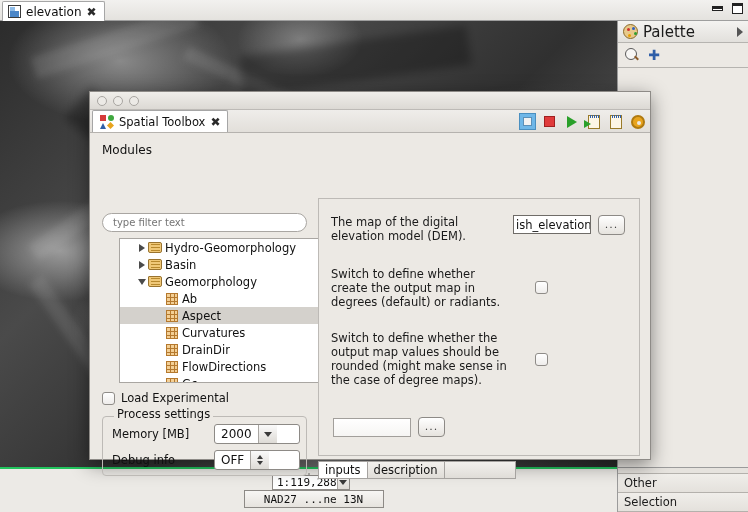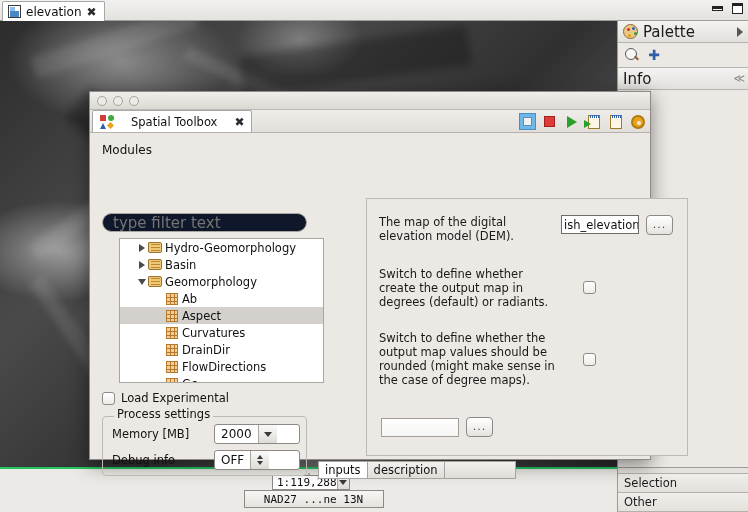--- a/index.html
+++ b/index.html
@@ -165,21 +165,21 @@
   }
   .mac-dot { width: 10px; height: 10px; border-radius: 50%; background: #eceae6; border: 1px solid #a8a5a1; }
   .stb-tabrow {
     height: 23px; display: flex; align-items: flex-end;
     background: linear-gradient(to bottom, #efedea, #e2dfda);
     border-bottom: 1px solid #b5b2ae;
     position: relative;
   }
   .stb-tab {
     height: 22px; margin-left: 2px; padding: 0 7px;
-    display: flex; align-items: center; gap: 17px;
+    display: flex; align-items: center; gap: 5px;
     background: #ffffff; border: 1px solid #a6a6a6; border-bottom: none;
     border-radius: 2px 2px 0 0;
   }
   .stb-tab .label { font-size: 11.5px; color: #111; }
   .stb-icon { width: 14px; height: 14px; position: relative; }
   .stb-icon .sq-r { position: absolute; left: 0; top: 0; width: 6px; height: 6px; background: #d63b3b; }
   .stb-icon .ci-g { position: absolute; left: 8px; top: 0; width: 6px; height: 6px; border-radius: 50%; background: #3fa83f; }
   .stb-icon .tri-b { position: absolute; left: 0; top: 8px; width: 0; height: 0; border-left: 3px solid transparent; border-right: 3px solid transparent; border-bottom: 6px solid #2f5fa8; }
   .stb-icon .di-o { position: absolute; left: 8px; top: 8px; width: 5px; height: 5px; background: #e8a41e; transform: rotate(45deg); }
 
@@ -197,21 +197,21 @@
   .ic-note.run::after { content:""; position:absolute; left:-5px; top:4px; width:0;height:0; border-left:7px solid #2aa02a; border-top:4px solid transparent; border-bottom:4px solid transparent; }
   .ic-gear { width: 14px; height: 14px; border-radius: 50%; background: #e8a41e; border: 2px solid #b07a10; position: relative; }
   .ic-gear::after { content:""; position:absolute; left:4px; top:4px; width:4px; height:4px; border-radius:50%; background:#ece9e4; }
 
   .stb-content { position: absolute; left: 0; top: 41px; right: 0; bottom: 0; background: #ece9e4; }
   .modules-label { position: absolute; left: 12px; top: 10px; font-size: 12px; color: #111; }
 
   .filter-input {
     position: absolute; left: 12px; top: 80px; width: 205px; height: 19px;
     border: 1px solid #a9a6a2; border-radius: 10px;
-    background: #0f172a; padding: 0 10px; font-size: 15px; color: #8e8b87;
+    background: #ffffff; padding: 0 10px; font-size: 10px; color: #8e8b87;
     outline: none; font-family: "DejaVu Sans", sans-serif;
   }
   .tree-box {
     position: absolute; left: 12px; top: 105px; width: 205px; height: 145px;
     background: #ffffff; border: 1px solid #a9a6a2; overflow: hidden; margin-left: 17px;
   }
   .tree-row { height: 17px; display: flex; align-items: center; font-size: 11.5px; color: #111; white-space: nowrap; }
   .tree-row.selected { background: #d4d1cc; }
   .tw-arrow { width: 12px; display:flex; align-items:center; justify-content:center; }
   .arrow-collapsed { width:0;height:0;border-left:6px solid #4a4a4a;border-top:4px solid transparent;border-bottom:4px solid transparent; }
@@ -250,21 +250,21 @@
     width: 19px; display: flex; align-items: center; justify-content: center;
     background: linear-gradient(to bottom, #fafafa, #dedbd6); border-left: 1px solid #a8a5a1;
   }
   .combo.stepper .cbtn { flex-direction: column; gap: 2px; }
   .caret-up-s { width:0;height:0;border-left:3px solid transparent;border-right:3px solid transparent;border-bottom:4px solid #3a3a3a; }
   .caret-down-s { width:0;height:0;border-left:3px solid transparent;border-right:3px solid transparent;border-top:4px solid #3a3a3a; }
 
   
   .form-panel {
     position: absolute; left: 228px; top: 65px; width: 322px; height: 258px;
-    background: #ece9e4; border: 1px solid #bdbab6; margin-left: 48px;
+    background: #ece9e4; border: 1px solid #bdbab6;
   }
   .form-row { position: absolute; display: flex; align-items: flex-start; }
   .form-label { font-size: 11.5px; color: #1a1a1a; line-height: 14px; }
   .form-label.bold { font-weight: bold; }
   .text-field {
     height: 19px; border: 1px solid #6f6c68; background: #ffffff;
     font-size: 11.5px; color: #111; padding: 0 2px;
     display: flex; align-items: center; white-space: nowrap; overflow: hidden;
   }
   .text-field.empty { border: 1px solid #a29f9b; background: linear-gradient(to bottom,#ffffff,#f6f5f3); }
@@ -325,42 +325,38 @@
           <i class="pi3"></i>
           <i class="pi4"></i>
         </span>
       <span class="title">Palette</span>
       <span class="tri-right"></span>
     </div>
     <div class="dock-toolrow">
       <span class="mag-icon"></span>
       <span class="pan-icon">✚</span>
     </div>
-    <div class="dock-section-head">
-      <span class="title">Info</span>
-      <span class="chev-left">≪</span>
-    </div>
     <div class="dock-body"></div>
   </div>
 
   <div class="statusbar">
     <div class="status-left"></div>
     <div class="scale-box">
       <span class="val">1:119,288</span>
       <span class="arrow">
           <span class="caret-down"></span>
         </span>
     </div>
     <div class="crs-box">NAD27 ...ne 13N</div>
   </div>
 
   <div class="br-panel">
     <div class="br-spacer"></div>
+    <div class="br-item">Other</div>
     <div class="br-item">Selection</div>
-    <div class="br-item">Other</div>
   </div>
 
   <div class="stb-window">
     <div class="stb-titlebar">
       <span class="mac-dot"></span>
       <span class="mac-dot"></span>
       <span class="mac-dot"></span>
     </div>
 
     <div class="stb-tabrow">

